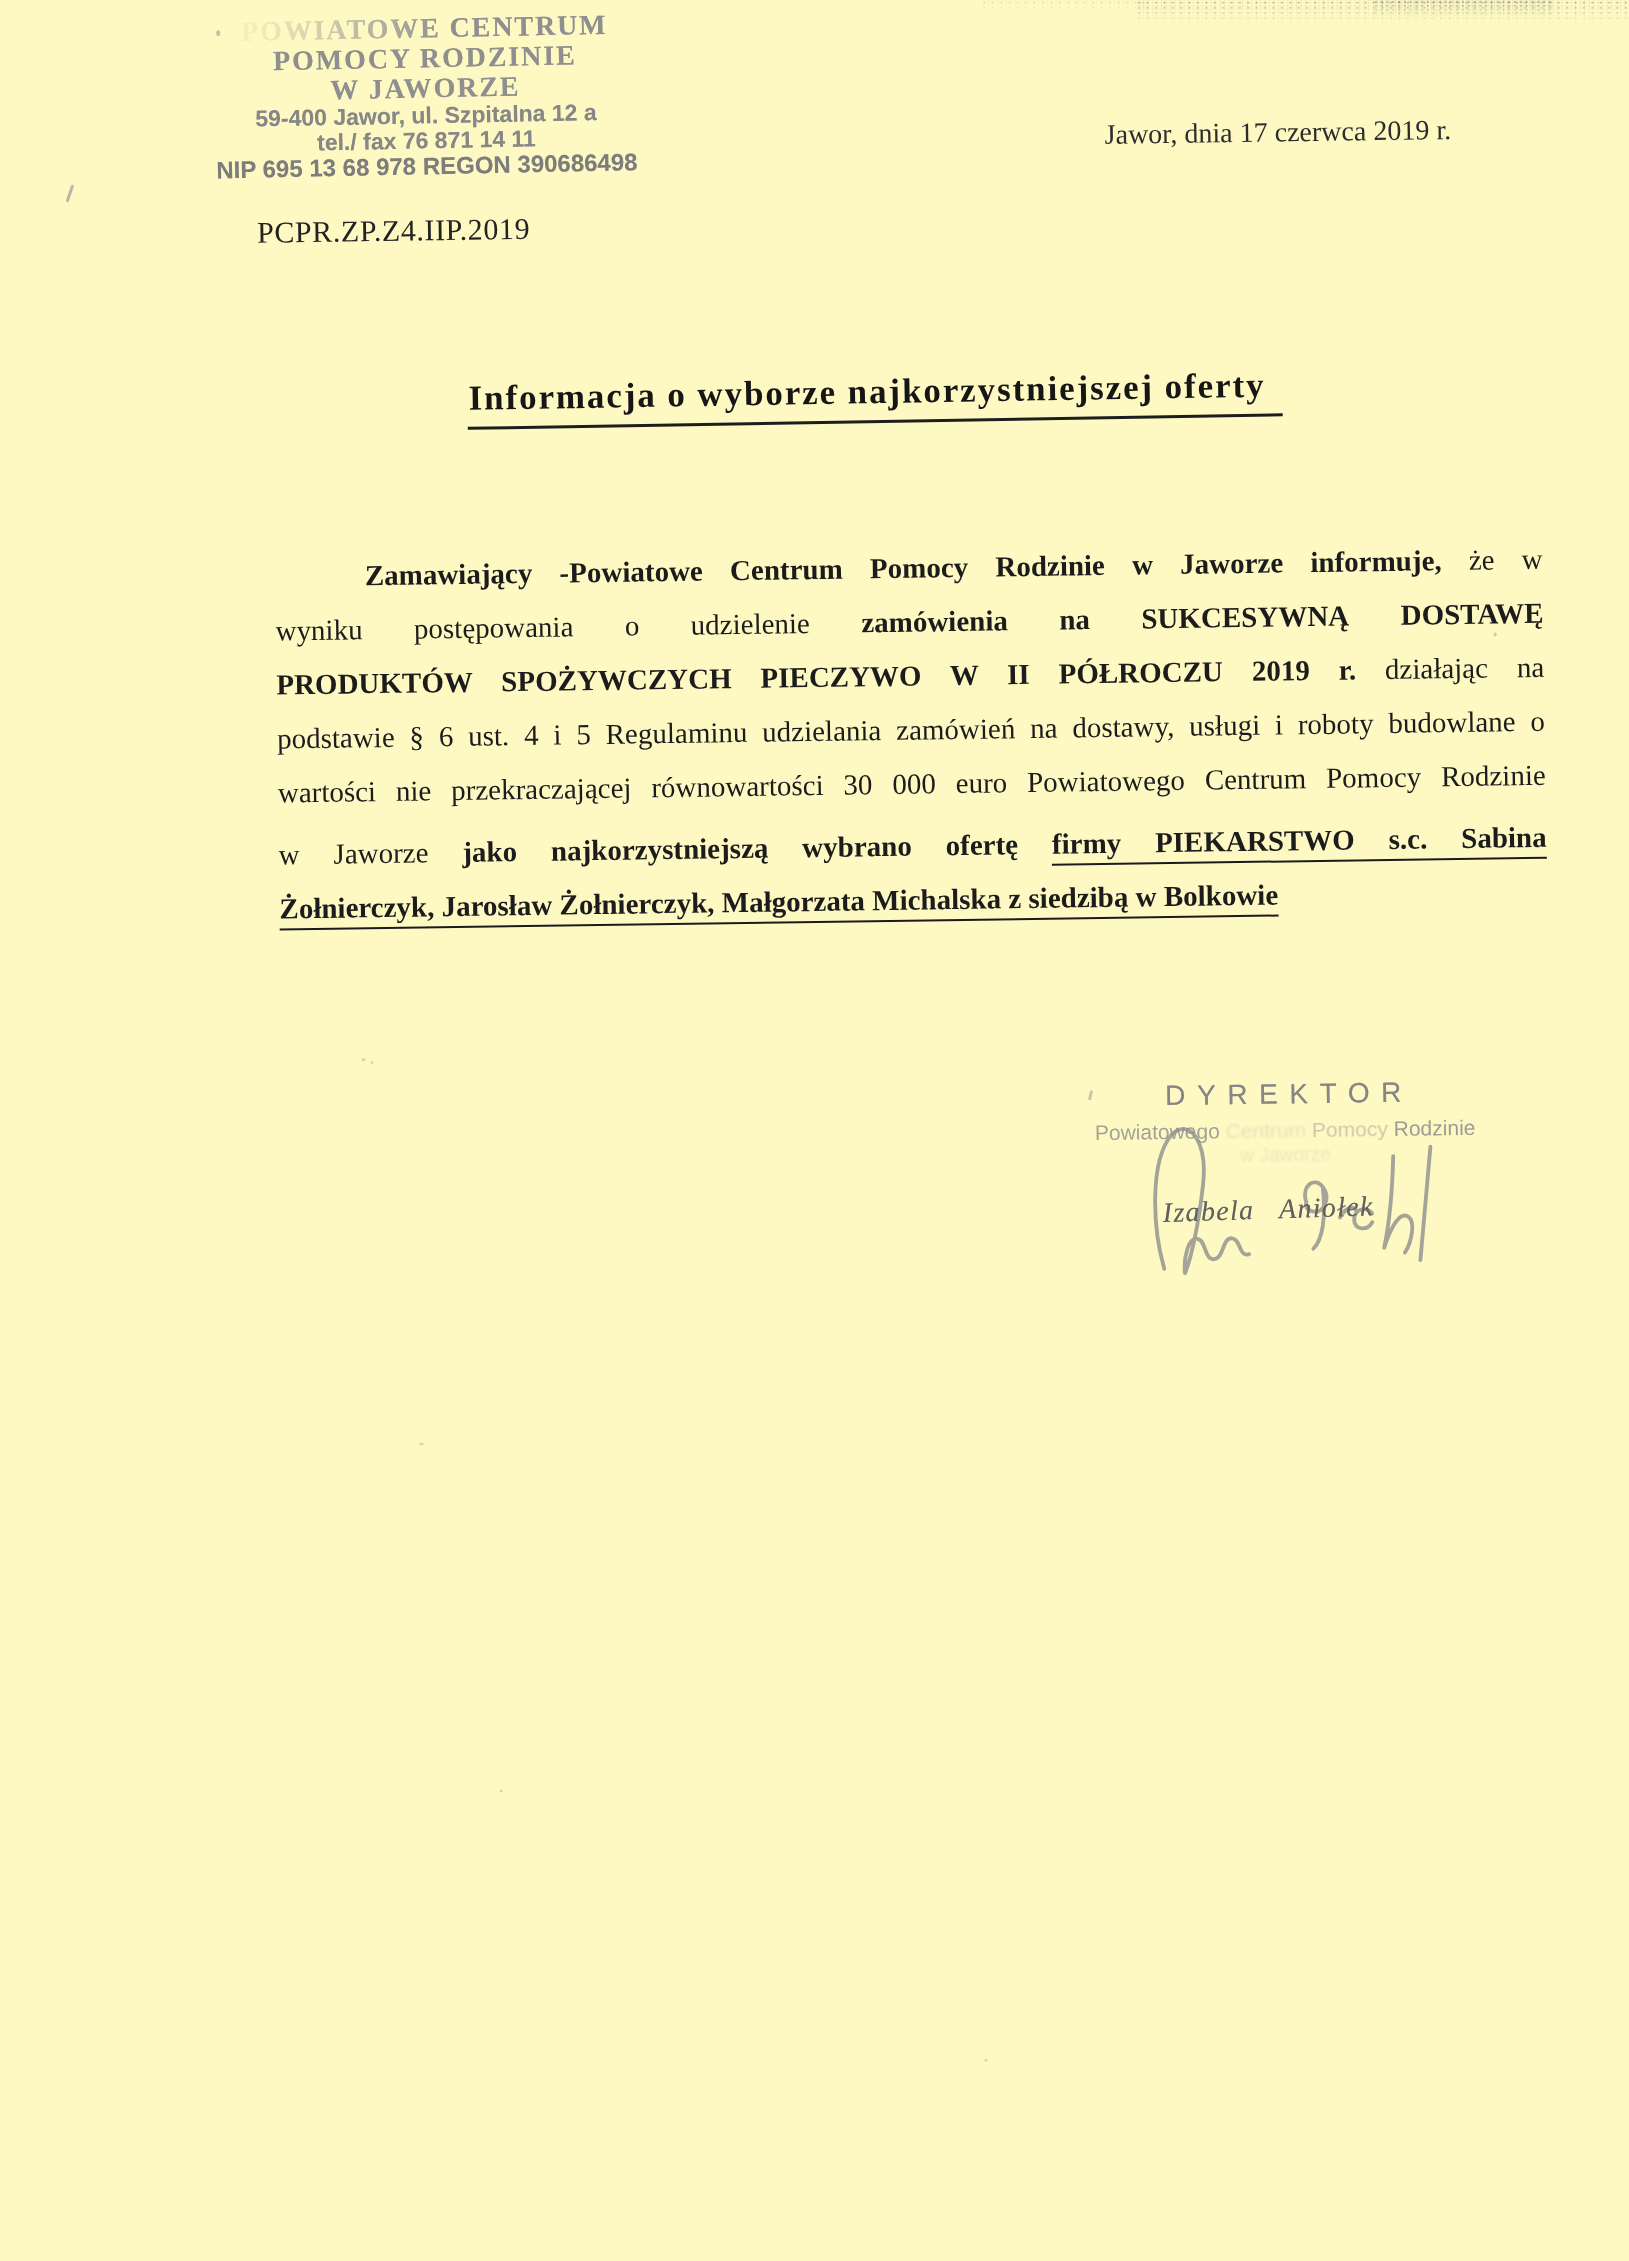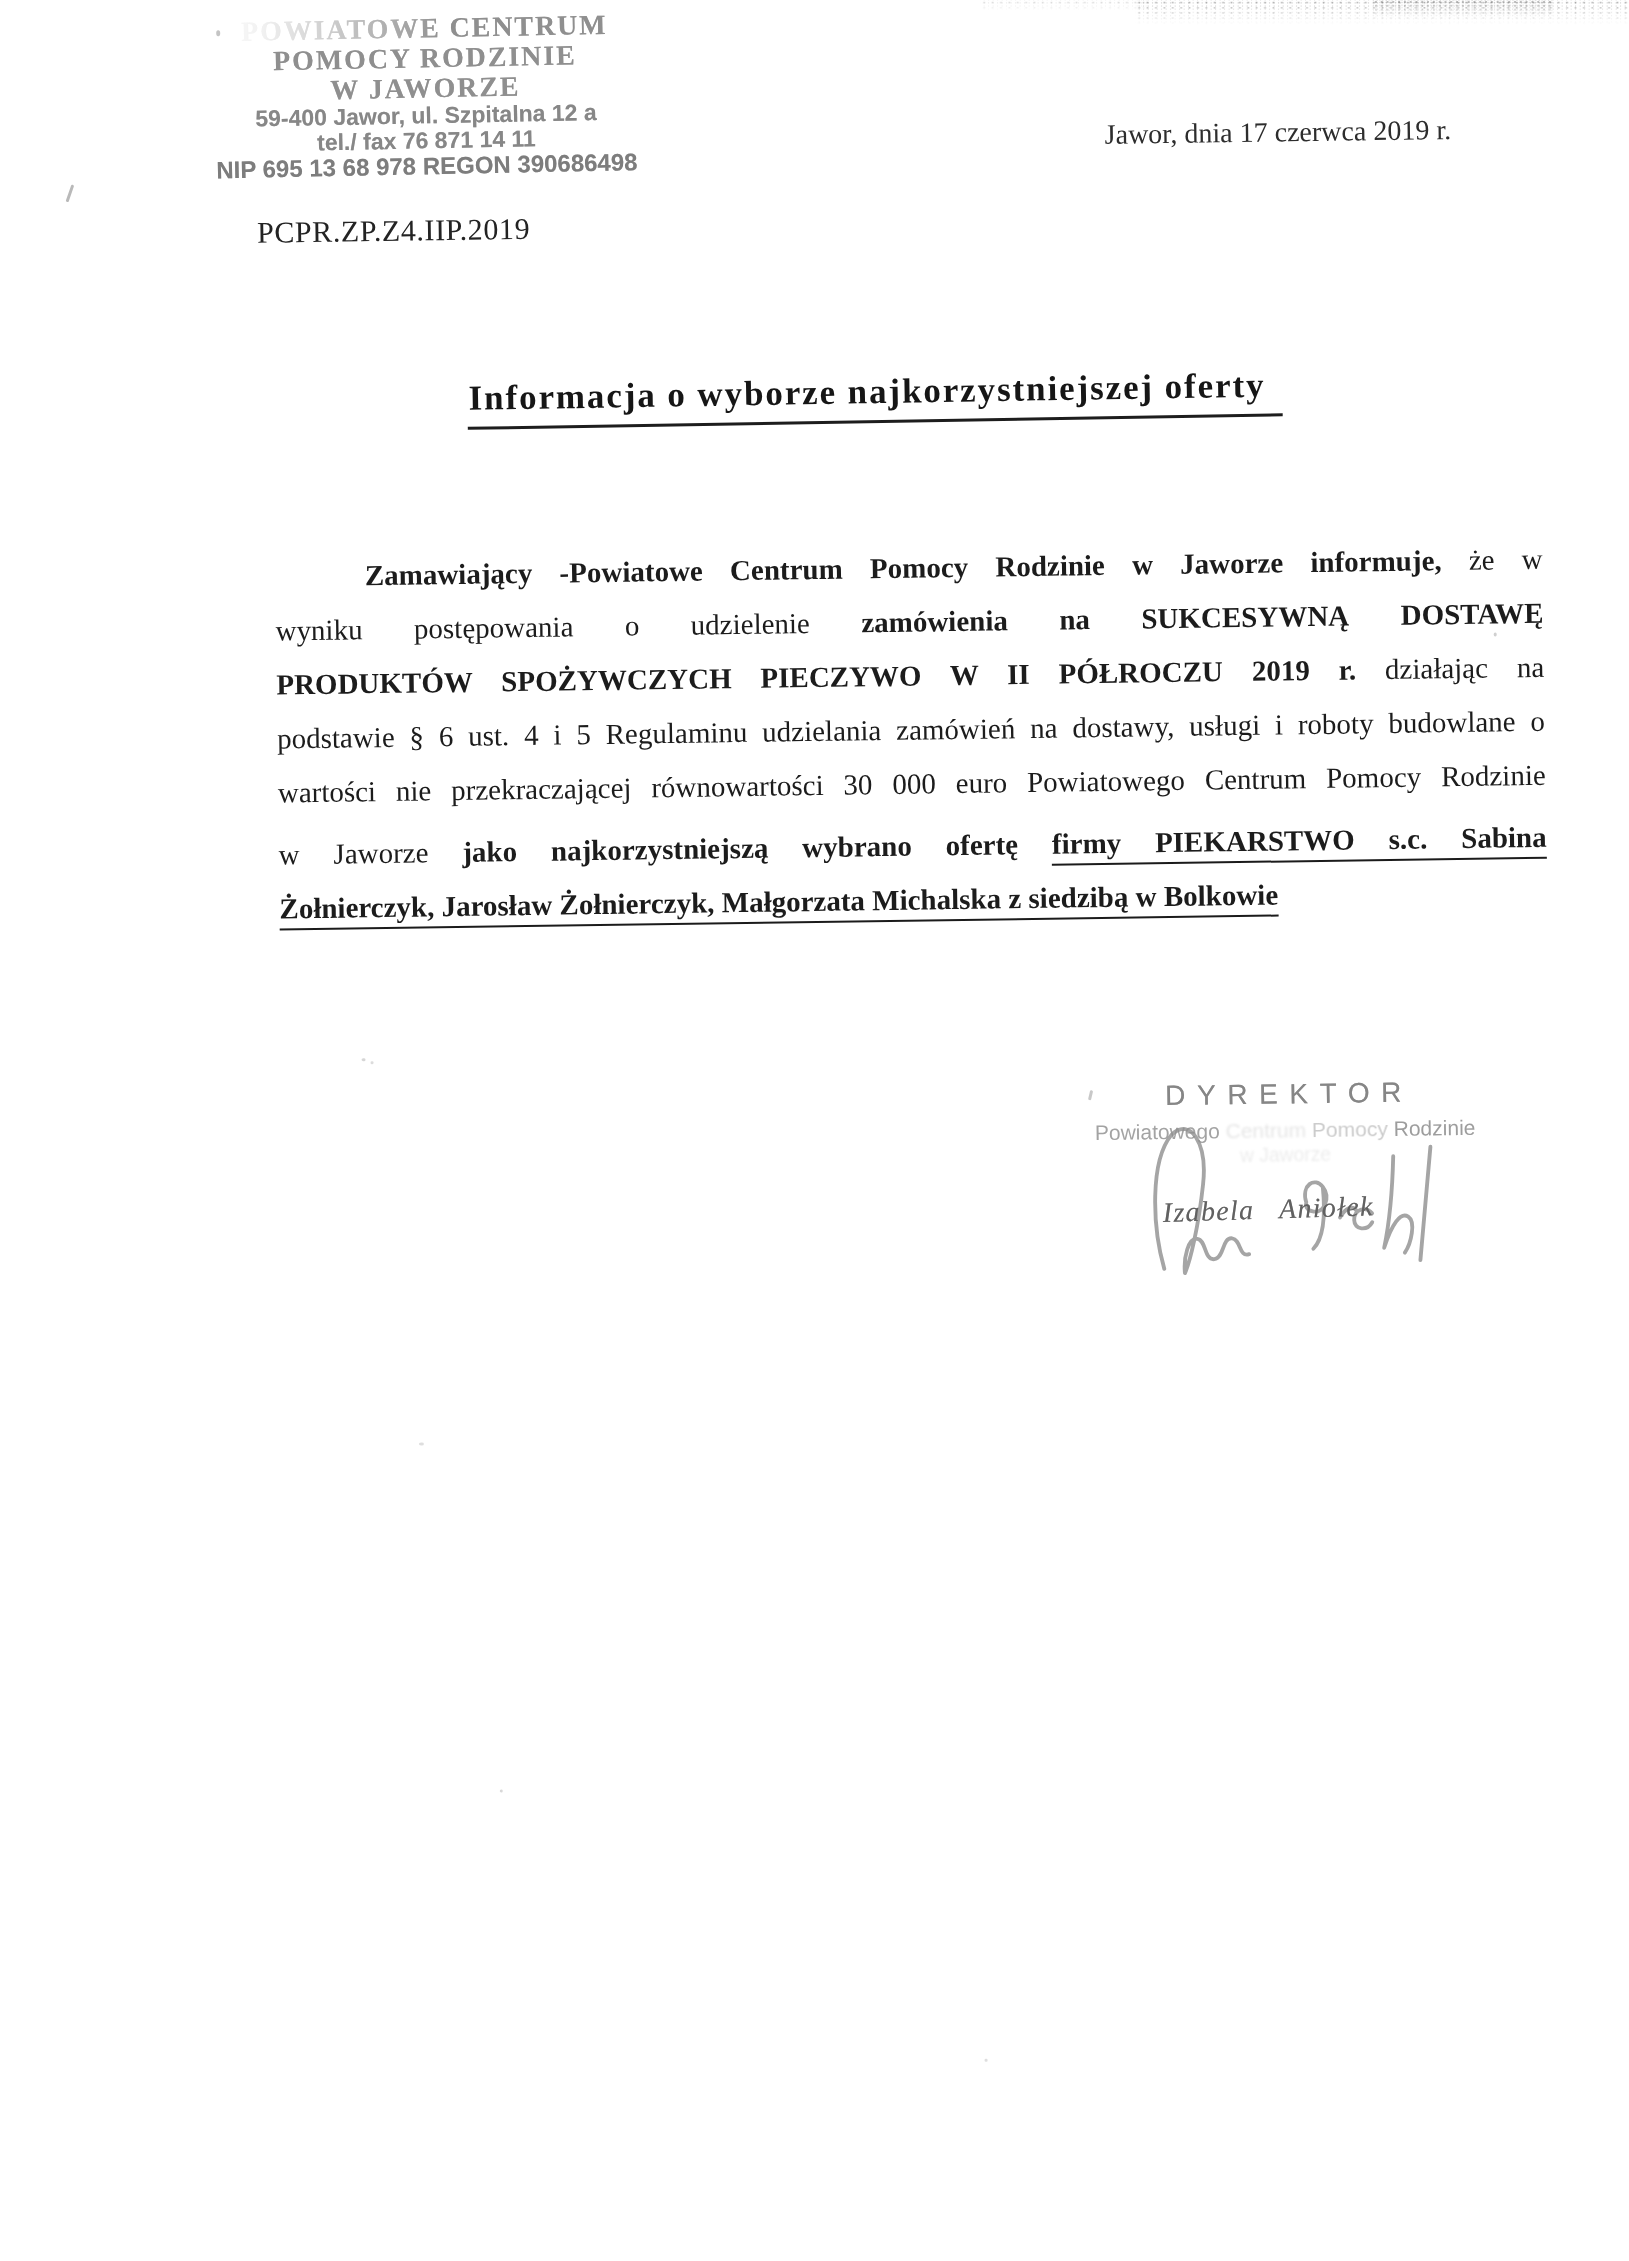--- a/index.html
+++ b/index.html
@@ -1,19 +1,19 @@
 <!DOCTYPE html>
 <html style="font-size:10.3px"><head>
 <meta charset="utf-8">
 <style>
   html,body{margin:0;padding:0;background:#e8e8e8;}
   .page{
     position:relative;
     width:1630px;height:2261px;
-    background:#ffffff;
+    background:#fef9c3;
     overflow:hidden;
     font-family:"Liberation Serif", serif;
     color:#1e1e1e;
   }
   .content{
     position:absolute;inset:0;
     transform:rotate(-0.8deg);
     transform-origin:50% 45%;
   }
   

